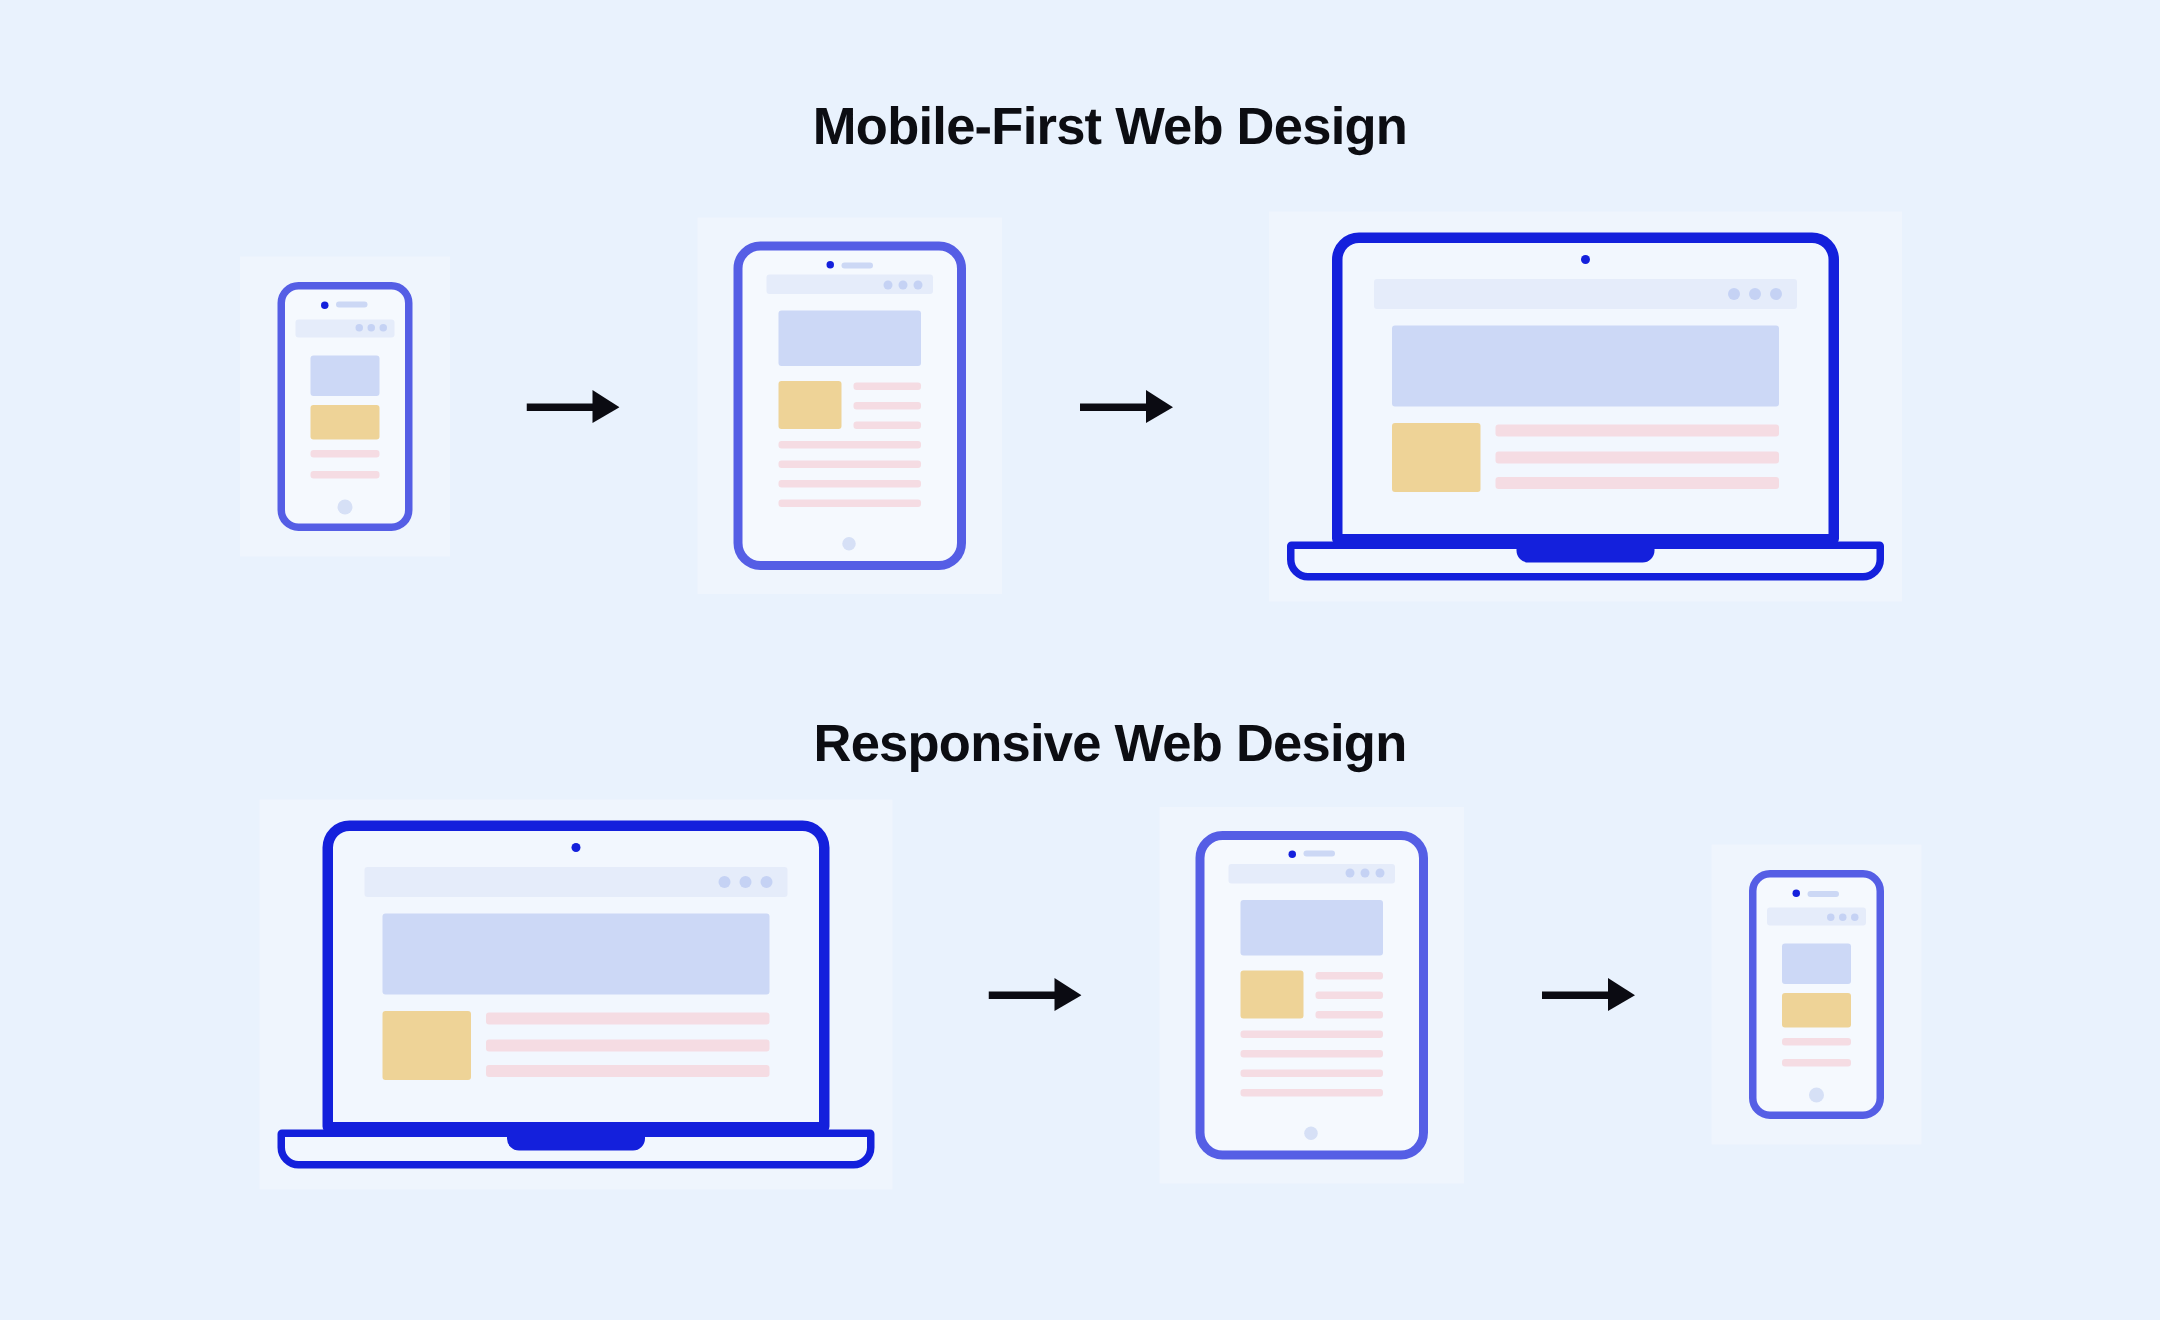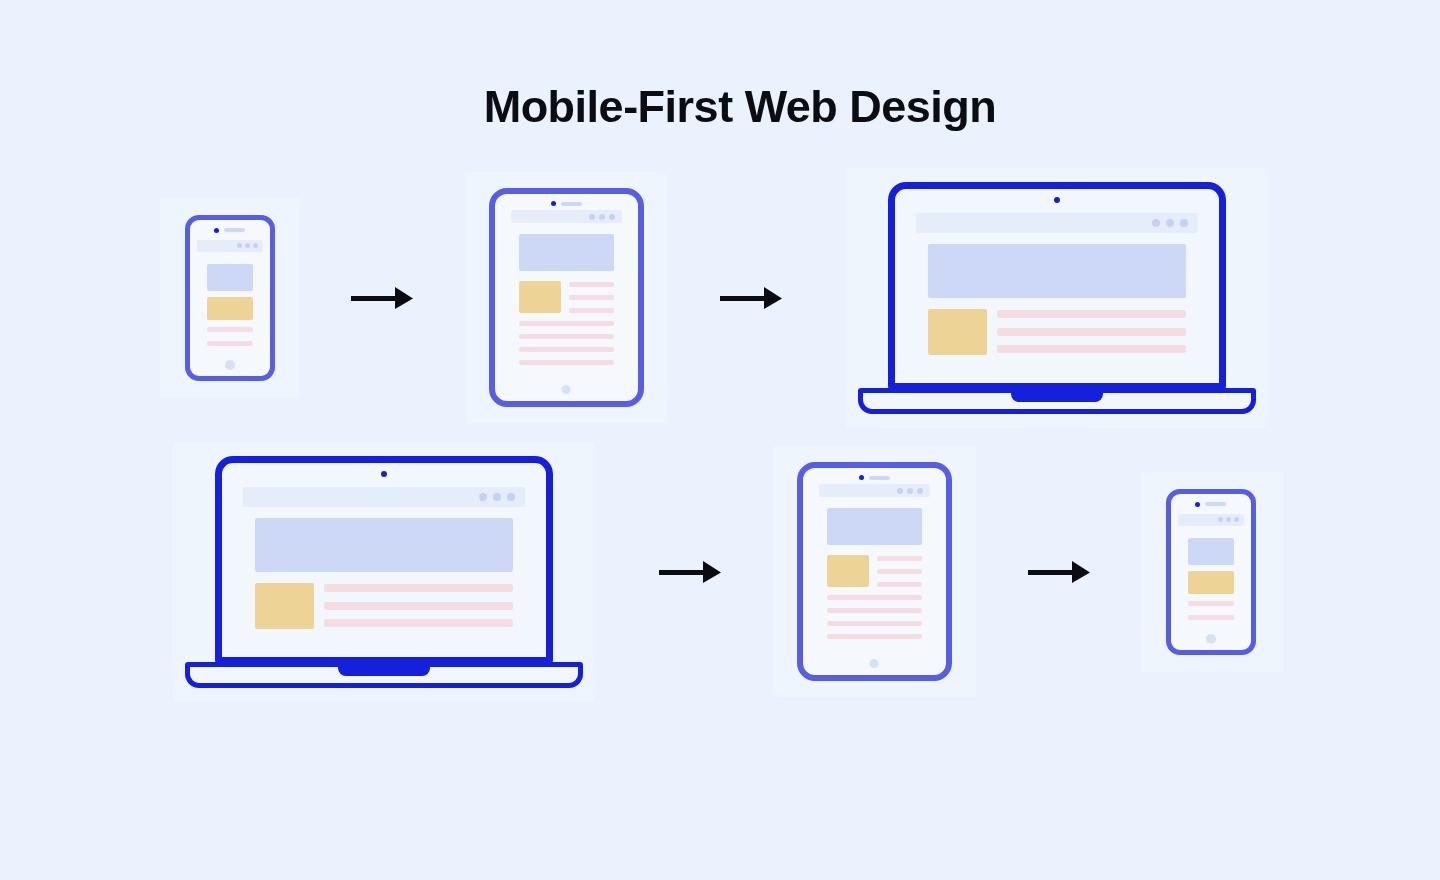--- a/index.html
+++ b/index.html
@@ -18,23 +18,23 @@
   }
   * { box-sizing: border-box; }
   html, body { margin: 0; padding: 0; }
   body {
     width: 1440px; height: 880px;
     background: var(--bg);
     font-family: "Liberation Sans", sans-serif;
     overflow: hidden;
   }
   .diagram-title {
-    margin: 16px;
+    margin: 0;
     text-align: center;
-    font-size: 45px;
+    font-size: 35px;
     font-weight: 700;
     letter-spacing: -0.5px;
     color: var(--title);
     line-height: 1.1;
     padding-left: 40px;
   }
   .title-1 { padding-top: 66px; }
   .title-2 { margin-top: 80px; }
   .device-row {
     display: flex;
@@ -224,20 +224,21 @@
       <div class="lp-line3"></div>
     </div>
     <div class="laptop-base">
       <div class="laptop-notch"></div>
     </div>
   </div>
 </div>
   </section>
 
   <section>
+    <h2 class="diagram-title title-2">Responsive Web Design</h2>
     <div class="device-row row-2">
   <div class="laptop">
     <div class="laptop-screen">
       <div class="webcam-dot"></div>
       <div class="browser-bar">
         <span class="bar-dot"></span>
         <span class="bar-dot"></span>
         <span class="bar-dot"></span>
       </div>
       <div class="lp-hero"></div>

